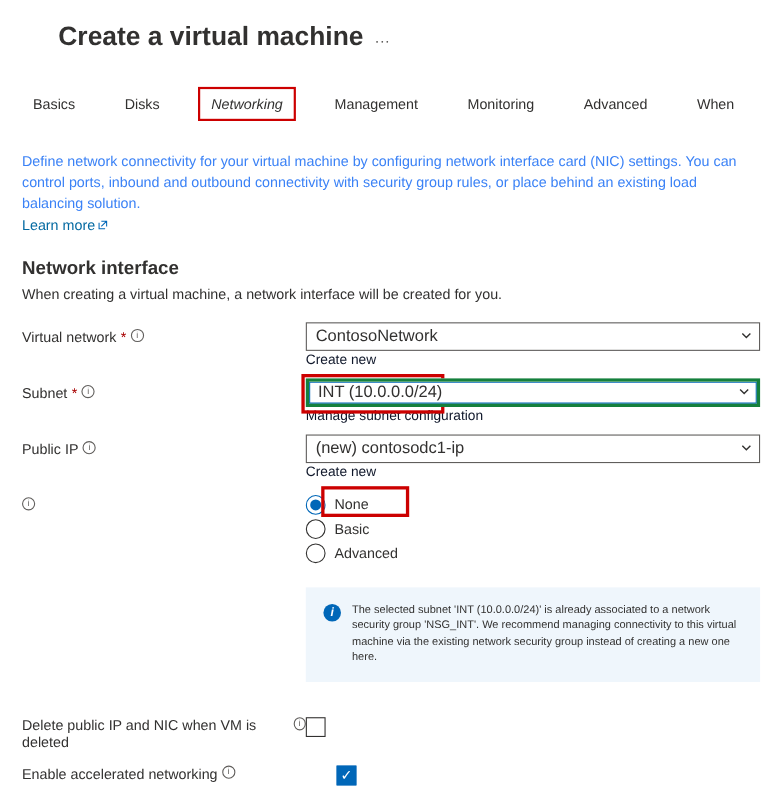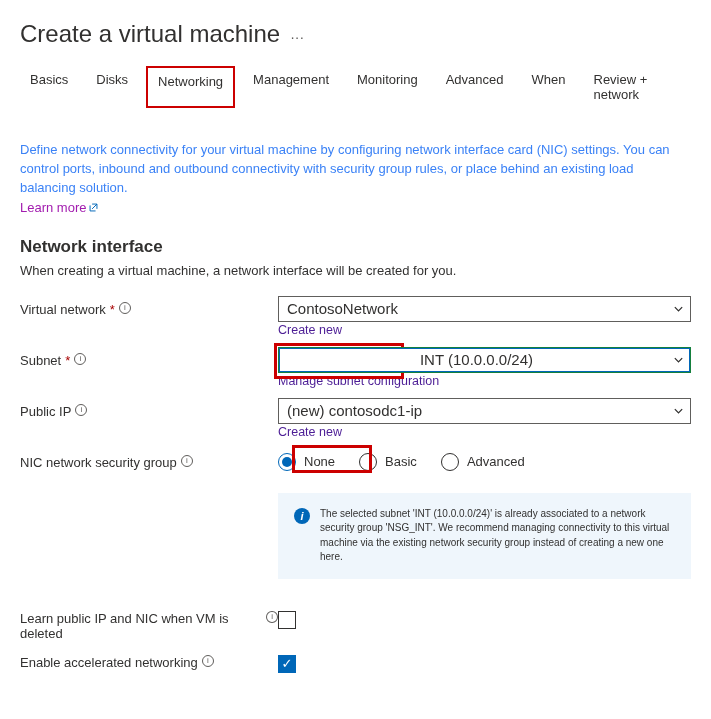--- a/index.html
+++ b/index.html
@@ -1,39 +1,39 @@
 <!DOCTYPE html>
 <html><head>
 <meta charset="utf-8">
 <style>
   * { box-sizing: border-box; margin: 0; padding: 0; font-family: "Segoe UI", -apple-system, sans-serif; }
   body { font-size: 13px; color: #323130; background: #fff; width: 711px; }
   .container { padding: 20px 20px 0 20px; }
   .header { display: flex; align-items: center; gap: 10px; margin-bottom: 18px; }
-  .title { font-size: 24px; font-weight: 400; }
+  .title { font-size: 24px; font-weight: 700; margin-left: 33px; }
   .more { color: #605e5c; font-size: 14px; cursor: pointer; padding-top: 6px; }
-  .tabs { display: flex; gap: 0; border-bottom: 1px solid transparent; margin-bottom: 32px; }
+  .tabs { display: flex; gap: 17px; border-bottom: 1px solid transparent; margin-bottom: 14px; align-items: center; }
   .tab { padding: 6px 10px; font-size: 13px; color: #323130; cursor: pointer; margin-right: 8px; }
-  .tab.hl { border: 2px solid #c00; }
+  .tab.hl { border: 2px solid #c00; font-style: italic; }
   .desc { color: #3b82f6; line-height: 1.45; margin-bottom: 2px; }
-  .link { color: #a21caf; cursor: pointer; display: inline-flex; align-items: center; gap: 2px; }
+  .link { color: #0369a1; cursor: pointer; display: inline-flex; align-items: center; gap: 2px; }
   .section-title { font-weight: 600; margin-top: 22px; margin-bottom: 6px; font-size: 17px; }
   .section-sub { margin-bottom: 18px; }
   .row { display: flex; align-items: flex-start; margin-bottom: 10px; }
   .row-label { width: 258px; padding-top: 6px; display: flex; align-items: flex-start; gap: 4px; flex-shrink: 0; }
   .req { color: #a80000; }
   .info-icon { width: 12px; height: 12px; border: 1px solid #605e5c; border-radius: 50%; display: inline-flex; align-items: center; justify-content: center; font-size: 8px; color: #605e5c; font-style: normal; }
   .row-field { flex: 1; min-width: 0; }
   .select { width: 100%; height: 26px; border: 1px solid #605e5c; background: #fff; padding: 0 24px 0 8px; font-size: 15px; position: relative; display: flex; align-items: center; cursor: pointer; }
-  .select.focus { border: 1px solid #15803d; box-shadow: inset 0 0 0 1px #0067b8; justify-content: center; }
+  .select.focus { border: 3px solid #15803d; box-shadow: inset 0 0 0 1px #0067b8; }
   .chev { position: absolute; right: 6px; top: 50%; transform: translateY(-50%); }
-  .sublink { color: #4c1d95; font-size: 12.5px; margin-top: 0; cursor: pointer; display: inline-block; }
+  .sublink { color: #0f172a; font-size: 12.5px; margin-top: 0; cursor: pointer; display: inline-block; }
   .subnet-wrap { position: relative; }
   .subnet-hl { position: absolute; top: -4px; left: -4px; width: 130px; height: 36px; border: 3px solid #c00; pointer-events: none; }
-  .radio-group { display: flex; flex-direction: row; gap: 24px; padding-top: 4px; }
+  .radio-group { display: flex; flex-direction: column; gap: 4px; padding-top: 4px; }
   .radio-item { display: flex; align-items: center; gap: 8px; cursor: pointer; }
   .radio { width: 18px; height: 18px; border: 1px solid #323130; border-radius: 50%; display: inline-flex; align-items: center; justify-content: center; }
   .radio.checked::after { content: ""; width: 10px; height: 10px; background: #0067b8; border-radius: 50%; }
   .radio.checked { border-color: #0067b8; }
   .radio-hl { position: absolute; border: 3px solid #c00; left: 272px; width: 80px; height: 28px; margin-top: -4px; pointer-events: none; }
   .infobox { background: #eff6fc; margin: 12px 0 22px 0; padding: 14px 16px; display: flex; gap: 10px; }
   .infobox .icon { width: 16px; height: 16px; background: #0067b8; color: #fff; border-radius: 50%; display: flex; align-items: center; justify-content: center; font-size: 11px; font-weight: bold; font-style: italic; flex-shrink: 0; margin-top: 1px; }
   .infobox .text { font-size: 10px; line-height: 1.45; }
   .checkbox { width: 18px; height: 18px; border: 1px solid #323130; display: inline-flex; align-items: center; justify-content: center; cursor: pointer; }
   .checkbox.checked { background: #0067b8; border-color: #0067b8; color: #fff; font-size: 13px; }
@@ -122,21 +122,20 @@
               <path fill="none" stroke="#323130" stroke-width="1.4" d="M2 4l4 4 4-4"></path>
             </svg></span>
       </div>
       <span class="sublink">Create new</span>
     </div>
   </div>
 
   
   <div class="row" style="position:relative;">
     <div class="row-label">
-      <span>NIC network security group</span>
       <span class="info-icon">i</span>
     </div>
     <div class="row-field">
       <div class="radio-hl"></div>
       <div class="radio-group">
         <label class="radio-item">
           <span class="radio checked"></span>
           <span>None</span>
         </label>
         <label class="radio-item">
@@ -158,30 +157,30 @@
       <div class="infobox">
         <span class="icon">i</span>
         <span class="text">The selected subnet 'INT (10.0.0.0/24)' is already associated to a network security group 'NSG_INT'. We recommend managing connectivity to this virtual machine via the existing network security group instead of creating a new one here.</span>
       </div>
     </div>
   </div>
 
   
   <div class="row">
     <div class="row-label" style="padding-top:0;">
-      <span>Learn public IP and NIC when VM is deleted</span>
+      <span>Delete public IP and NIC when VM is deleted</span>
       <span class="info-icon">i</span>
     </div>
     <div class="row-field">
       <span class="checkbox"></span>
     </div>
   </div>
 
   
-  <div class="row" style="margin-top:14px; margin-bottom:20px;">
+  <div class="row" style="margin-top:14px; margin-bottom:20px;gap:28px;">
     <div class="row-label" style="padding-top:0;">
       <span>Enable accelerated networking</span>
       <span class="info-icon">i</span>
     </div>
     <div class="row-field">
       <span class="checkbox checked">✓</span>
     </div>
   </div>
 
 </div>

